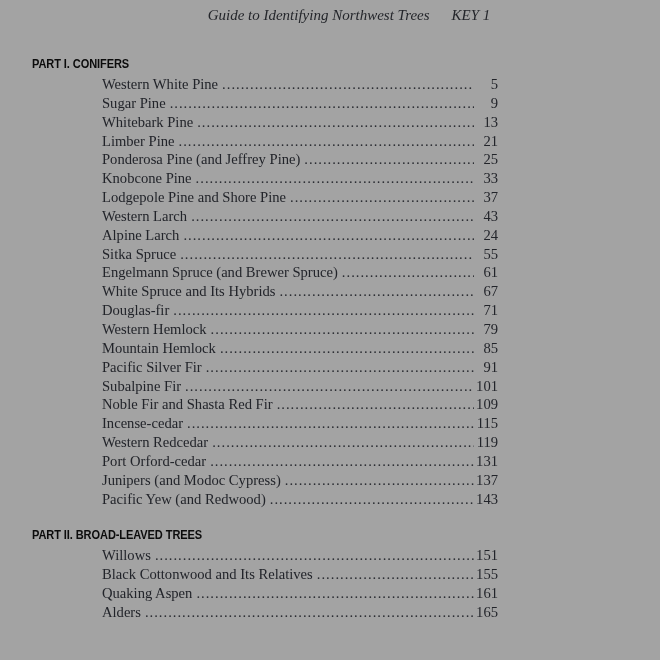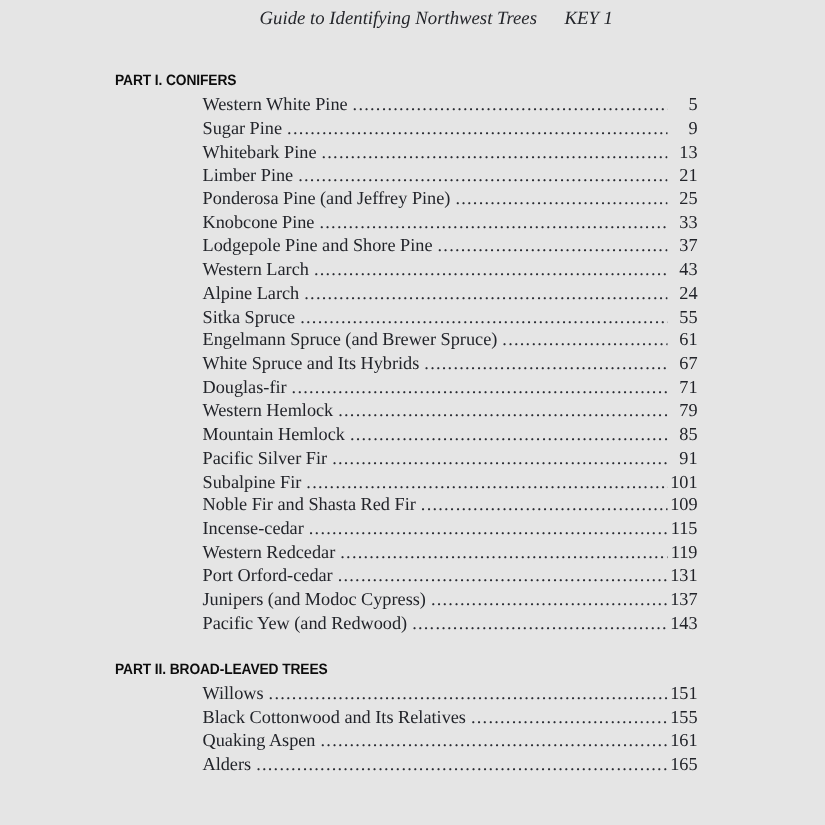--- a/index.html
+++ b/index.html
@@ -6,35 +6,35 @@
   html, body {
     width: 660px; height: 660px;
     background: #ffffff;
     font-family: "Liberation Serif", serif;
     color: #1f1f1f;
     overflow: hidden;
   }
   .page {
     width: 660px; height: 660px;
     padding-top: 6px;
-    background: #e5e5e5;
+    background: #a3a3a3;
   }
   .running-head {
     display: flex;
     justify-content: center;
     align-items: baseline;
     gap: 22px;
     padding-left: 38px;
     font-style: italic;
     font-size: 15px;
     line-height: 18px;
     color: #24262b;
   }
   .toc {
-    margin-left: 92px;
+    margin-left: 32px;
     width: 466px;
     margin-top: 32px;
   }
   .section-heading {
     font-family: "Liberation Sans", sans-serif;
     font-weight: bold;
     font-size: 12px;
     letter-spacing: -0.1px;
     line-height: 16px;
     color: #0c0c0c;

